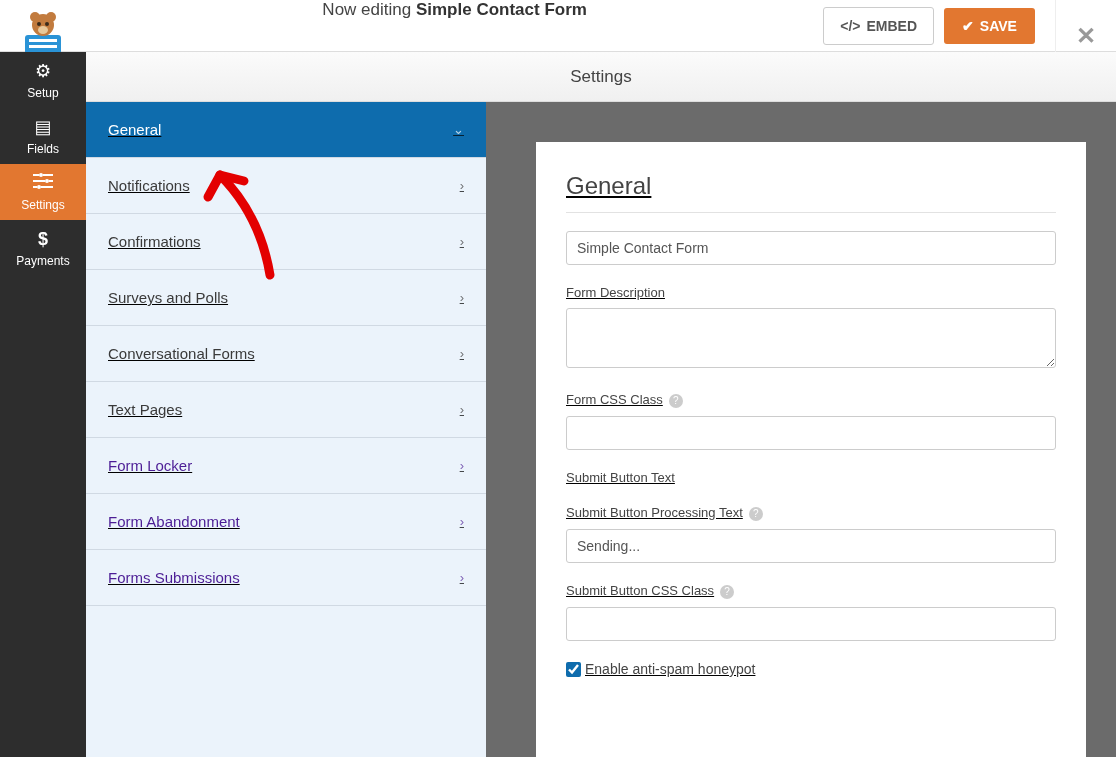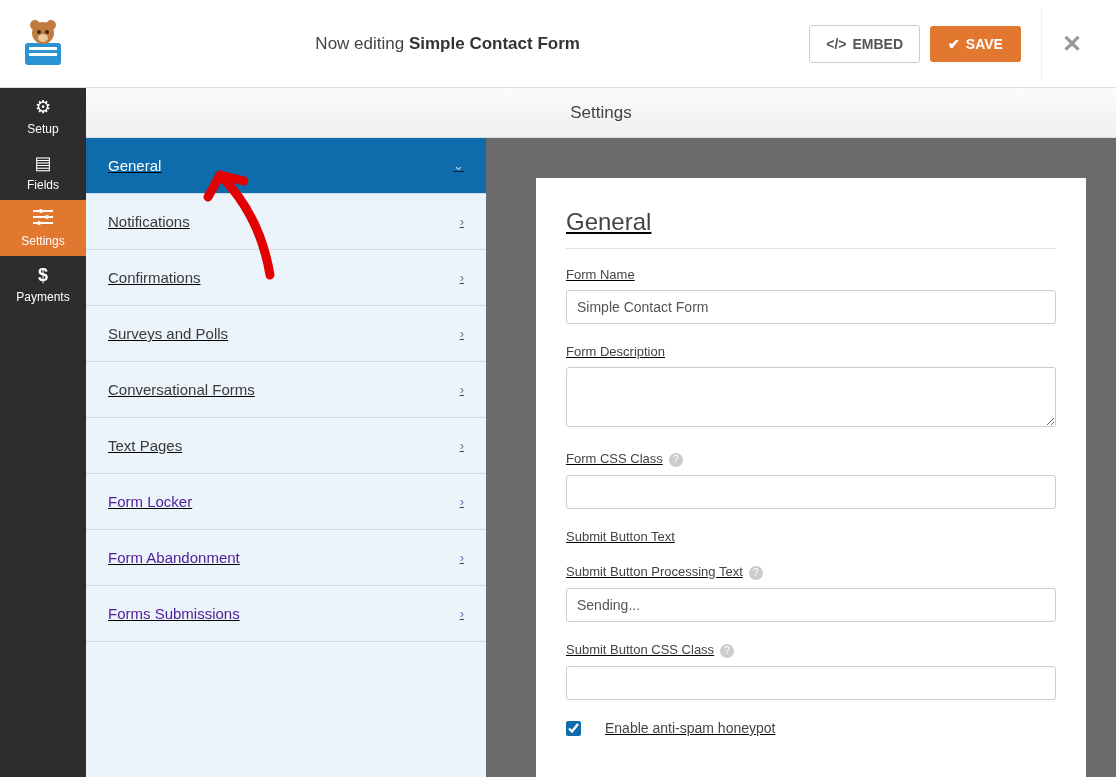--- a/index.html
+++ b/index.html
@@ -1,18 +1,18 @@
 <!DOCTYPE html>
 <html><head>
 <meta charset="utf-8">
 <style>
 * { box-sizing: border-box; margin: 0; padding: 0; }
 body { font-family: -apple-system, BlinkMacSystemFont, "Segoe UI", Arial, sans-serif; background: #fff; width: 1116px; height: 777px; overflow: hidden; position: relative; }
 
-.topbar { height: 88px; border-bottom: 1px solid #ddd; display: flex; align-items: center; padding: 0 34px 0 0; background: #fff; }
+.topbar { height: 52px; border-bottom: 1px solid #ddd; display: flex; padding: 0 20px 0 0; background: #fff; }
 .logo { width: 86px; height: 72px; display: flex; align-items: center; justify-content: center; }
 .title-area { flex: 1; text-align: center; color: #444; font-size: 17px; }
 .title-area .bold { font-weight: 700; color: #333; }
 .top-actions { display: flex; gap: 10px; align-items: center; }
 .btn-embed { border: 1px solid #ccc; background: #fff; color: #555; padding: 10px 16px; font-size: 14px; font-weight: 600; cursor: pointer; border-radius: 3px; display: flex; align-items: center; gap: 6px; }
 .btn-save { border: none; background: #e27730; color: #fff; padding: 10px 18px; font-size: 14px; font-weight: 700; cursor: pointer; border-radius: 3px; display: flex; align-items: center; gap: 6px; }
 .close-x { color: #999; font-size: 24px; font-weight: 700; cursor: pointer; margin-left: 20px; padding-left: 20px; border-left: 1px solid #eee; height: 72px; display: flex; align-items: center; }
 
 .mainwrap { display: flex; height: 705px; }
 .leftnav { width: 86px; background: #2d2d2d; display: flex; flex-direction: column; }
@@ -32,21 +32,21 @@
 .subnav-spacer { flex: 1; background: #ebf3fb; }
 
 .contentarea { flex: 1; padding: 40px 30px 0 50px; overflow: hidden; }
 .card { background: #fff; padding: 30px 30px 10px 30px; height: 100%; border-radius: 0; }
 .card h2 { font-size: 24px; font-weight: 400; color: #444; border-bottom: 1px solid #e2e2e2; padding-bottom: 12px; margin-bottom: 18px; }
 .fld { margin-bottom: 20px; }
 .fld label { display: block; font-size: 13px; color: #444; margin-bottom: 8px; }
 .fld input[type=text] { width: 100%; border: 1px solid #ccc; border-radius: 3px; padding: 8px 10px; font-size: 14px; color: #555; }
 .fld textarea { width: 100%; border: 1px solid #ccc; border-radius: 3px; padding: 8px 10px; font-size: 14px; height: 60px; resize: vertical; }
 .help { display:inline-block; width:14px; height:14px; border-radius:50%; background:#ccc; color:#fff; font-size:10px; text-align:center; line-height:14px; margin-left:6px; }
-.chk { display:flex; align-items:center; gap:24px; font-size:14px; color:#444; }
+.chk { display:flex; align-items:center; gap:4px; font-size:14px; color:#444; }
 .chk input { accent-color: #0e6cad; width:15px; height:15px; }
 
 .arrow-svg { position: absolute; left: 200px; top: 155px; pointer-events: none; z-index: 50; }
 
 .logo svg { width: 60px; height: 50px; }
 </style>
 </head>
 <body>
 
 <div class="topbar">
@@ -150,21 +150,20 @@
           <span class="chev">›</span>
         </div>
         <div class="subnav-spacer"></div>
       </div>
 
       <div class="contentarea">
         <div class="card">
           <h2>General</h2>
 
           <div class="fld">
-            <label>Form Name</label>
             <input type="text" value="Simple Contact Form" style="">
           </div>
 
           <div class="fld">
             <label>Form Description</label>
             <textarea style=""></textarea>
           </div>
 
           <div class="fld">
             <label><span>Form CSS Class</span><span class="help">?</span></label>

